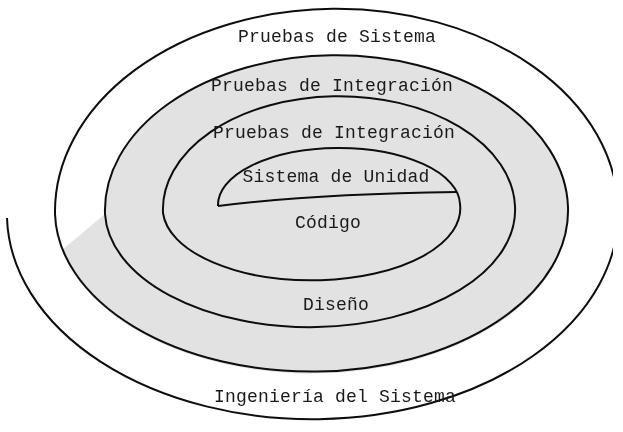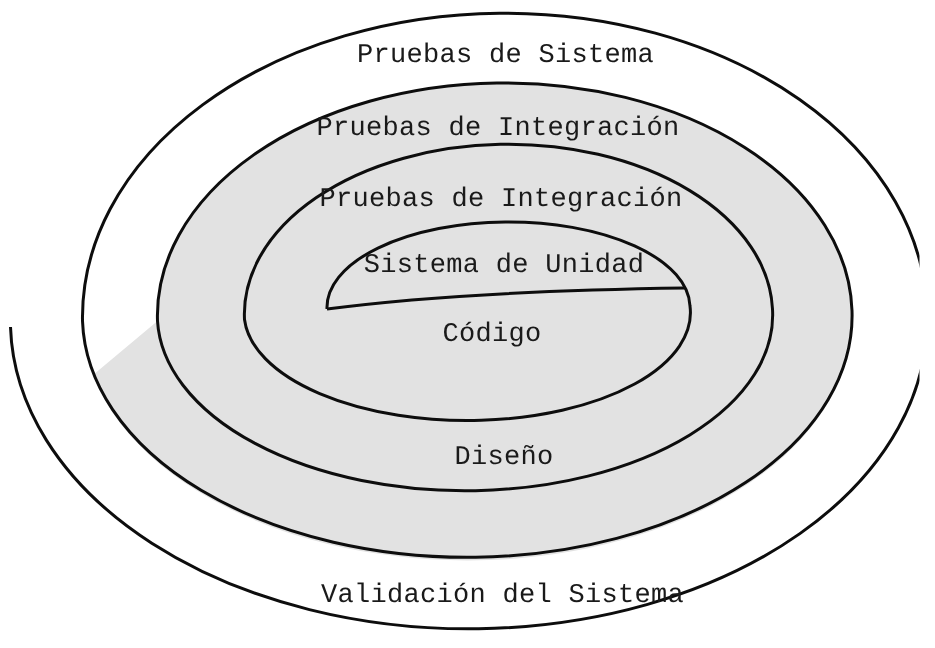--- a/index.html
+++ b/index.html
@@ -72,14 +72,14 @@
 
     <path class="spiral-stroke" d="M 218,206 Q 310,194 457,192"></path>
   </svg>
 
   <div class="ring-label lbl-0">Pruebas de Sistema</div>
   <div class="ring-label lbl-1">Pruebas de Integración</div>
   <div class="ring-label lbl-2">Pruebas de Integración</div>
   <div class="ring-label lbl-3">Sistema de Unidad</div>
   <div class="ring-label lbl-4">Código</div>
   <div class="ring-label lbl-5">Diseño</div>
-  <div class="ring-label lbl-7">Validación del Sistema</div>
+  <div class="ring-label lbl-7">Ingeniería del Sistema</div>
 </div>
 
 </body></html>

